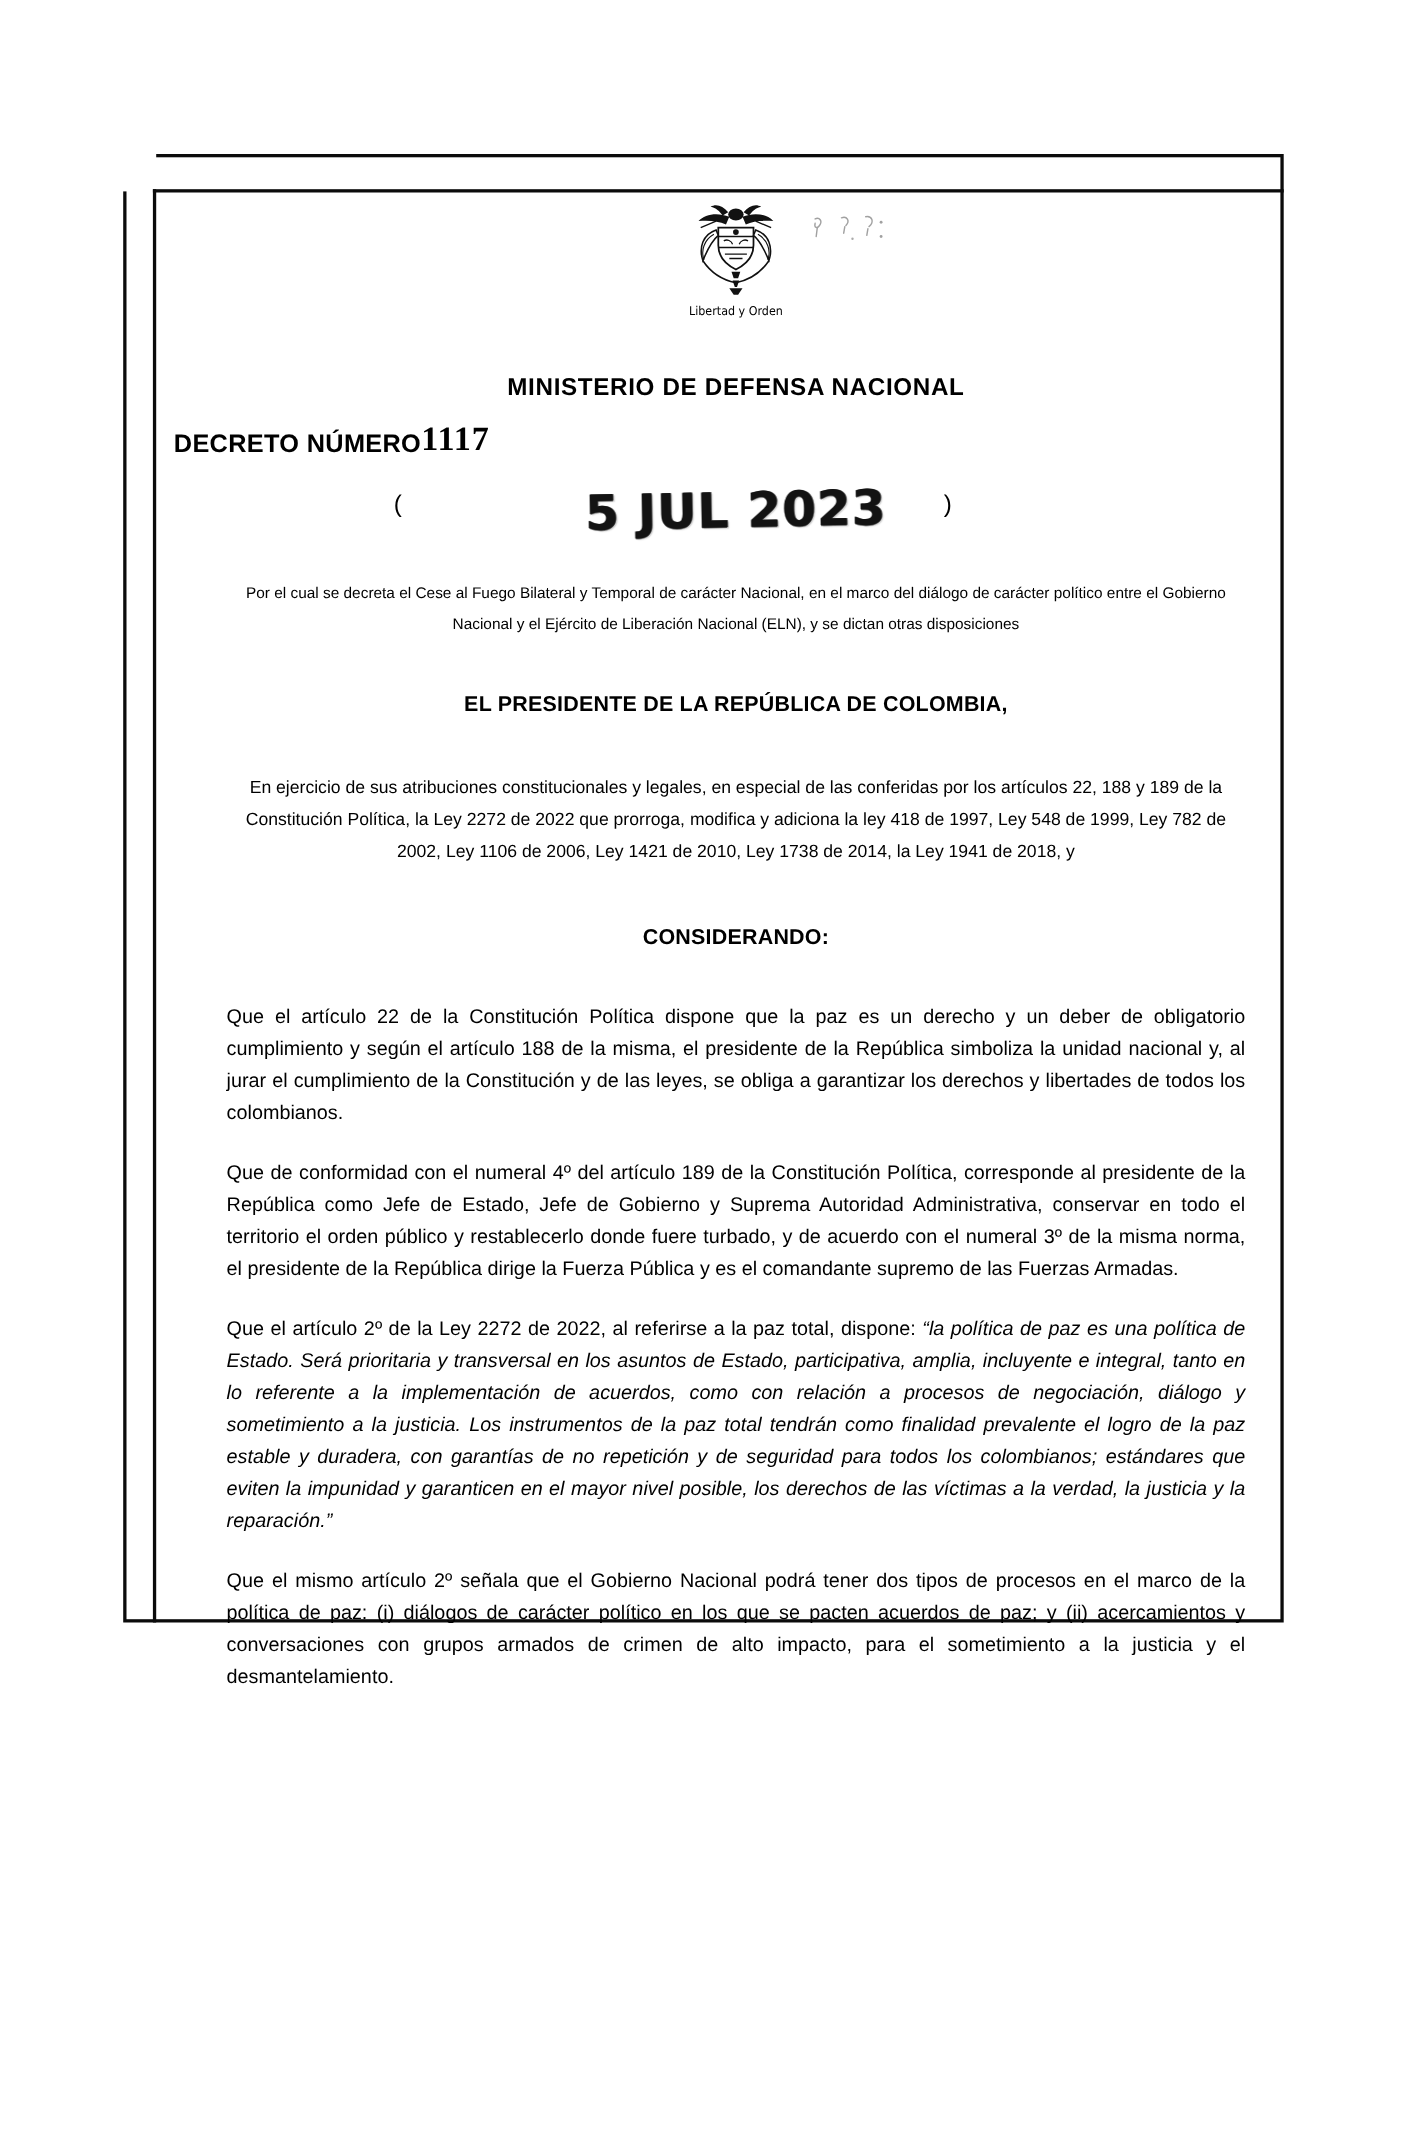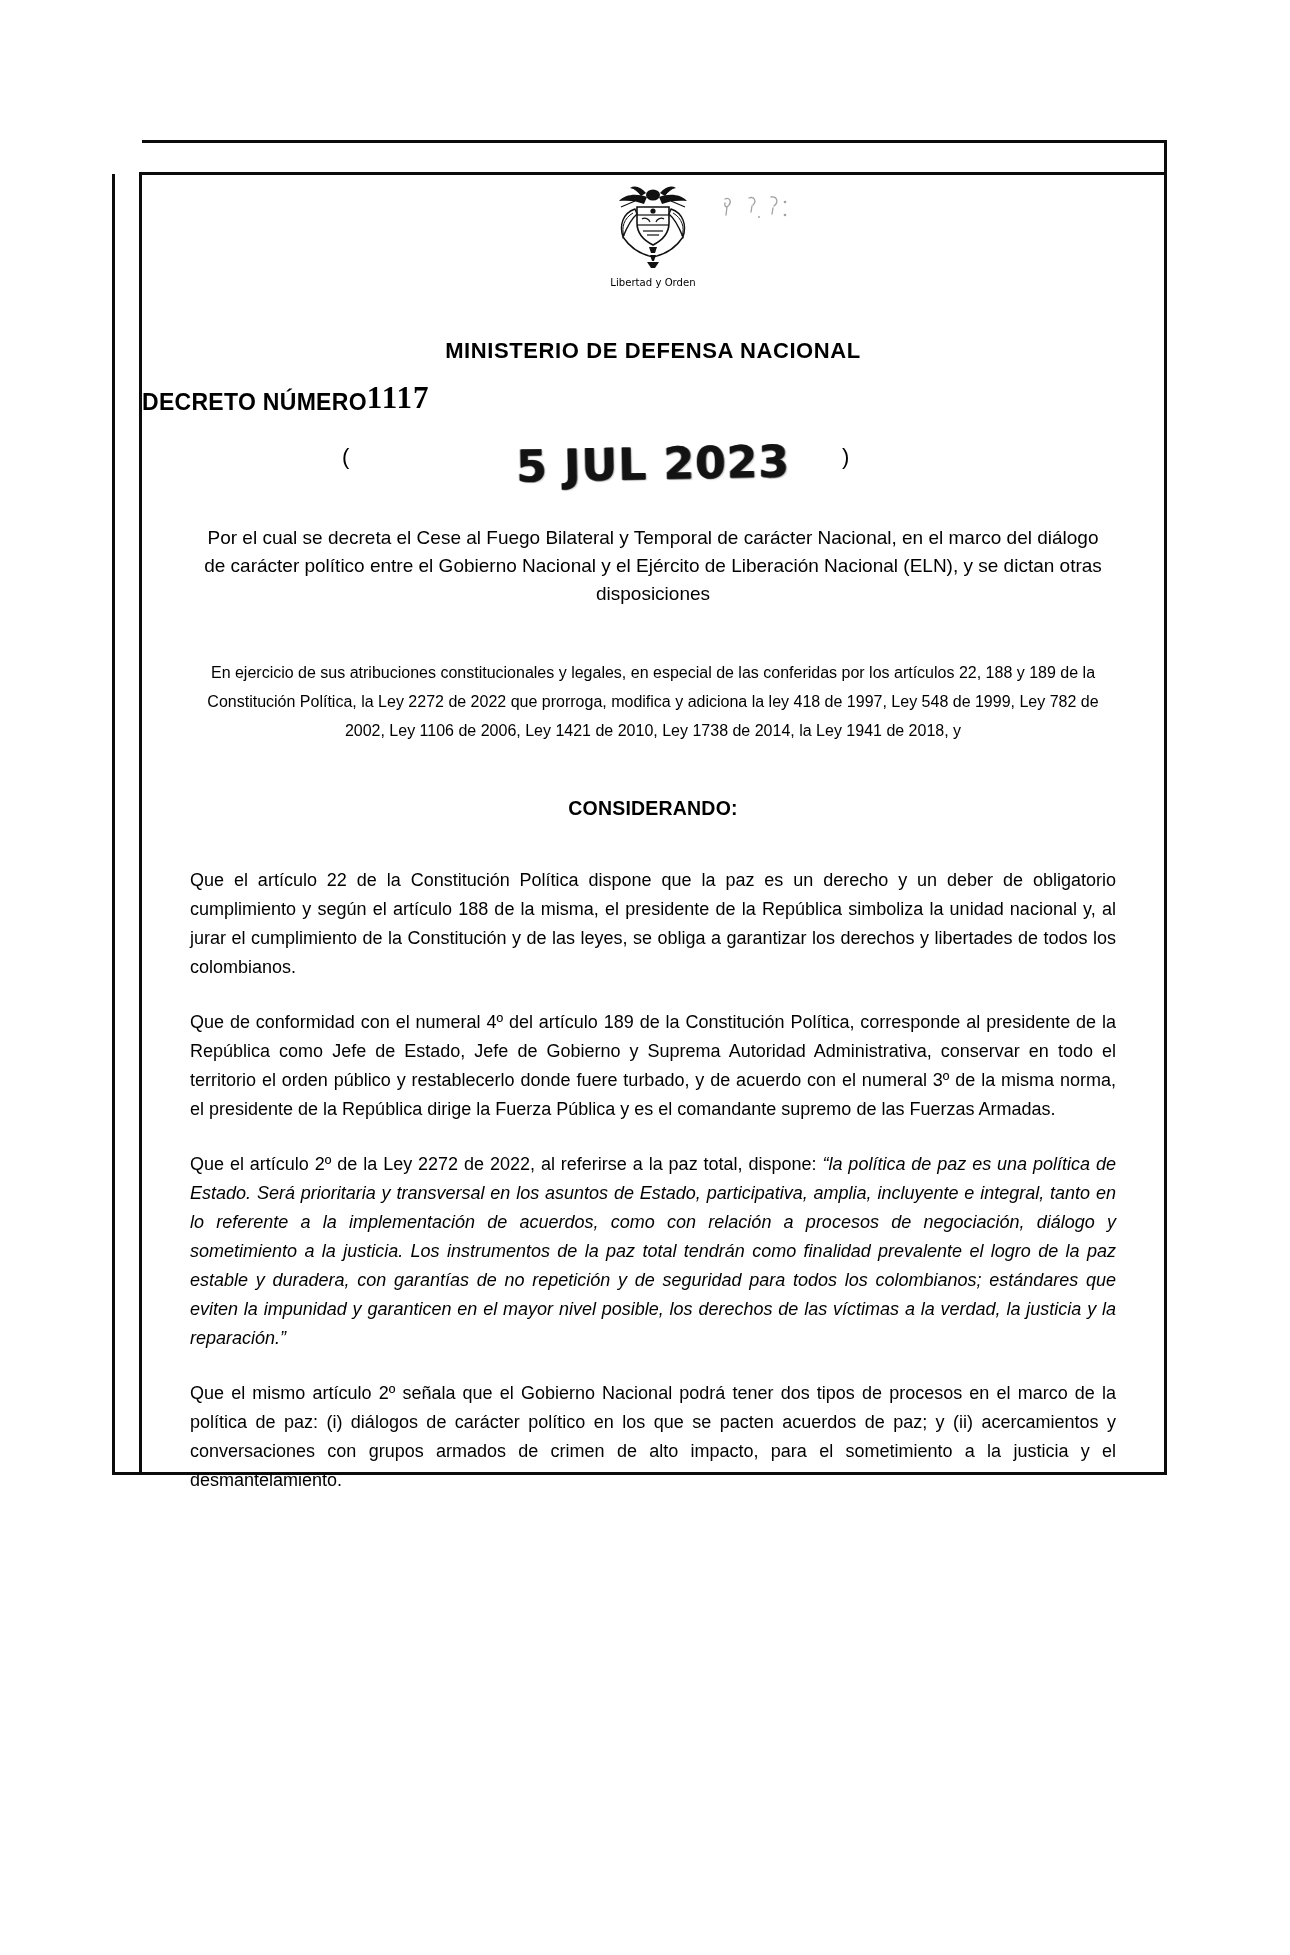--- a/index.html
+++ b/index.html
@@ -47,21 +47,21 @@
     left: 139px;
     top: 172px;
     width: 1028px;
     height: 3px;
     background: #0b0b0b;
   }
 
   
   #doc {
     position: absolute;
-    left: 142px;
+    left: 158px;
     top: 175px;
     width: 1022px;
     height: 1298px;
     box-sizing: border-box;
     padding: 0 0 0 0;
   }
 
   
   .emblem-block {
     text-align: center;
@@ -147,21 +147,21 @@
        0.9px 0 0 rgba(0,0,0,.55),
       -0.9px 0 0 rgba(0,0,0,.35),
        0 0.9px 0 rgba(0,0,0,.45),
        1.6px 1.2px 1.4px rgba(0,0,0,.22);
     white-space: nowrap;
   }
 
   
   .subtitle {
     text-align: center;
-    font-size: 19px;
+    font-size: 14px;
     line-height: 28px;
     margin: 16px 58px 0 58px;
   }
   .section-title {
     text-align: center;
     font-size: 19.5px;
     font-weight: bold;
     letter-spacing: .2px;
   }
   .president-title { margin-top: 48px; }
@@ -262,20 +262,21 @@
   </div>
 
   <div class="date-row">
     <span class="paren paren-open">(</span>
     <span class="date-stamp">5 JUL 2023</span>
     <span class="paren paren-close">)</span>
   </div>
 
   <div class="subtitle">Por el cual se decreta el Cese al Fuego Bilateral y Temporal de carácter Nacional, en el marco del diálogo de carácter político entre el Gobierno Nacional y el Ejército de Liberación Nacional (ELN), y se dictan otras disposiciones</div>
 
+  <div class="section-title president-title">EL PRESIDENTE DE LA REPÚBLICA DE COLOMBIA,</div>
 
   <div class="powers">En ejercicio de sus atribuciones constitucionales y legales, en especial de las conferidas por los artículos 22, 188 y 189 de la Constitución Política, la Ley 2272 de 2022 que prorroga, modifica y adiciona la ley 418 de 1997, Ley 548 de 1999, Ley 782 de 2002, Ley 1106 de 2006, Ley 1421 de 2010, Ley 1738 de 2014, la Ley 1941 de 2018, y</div>
 
   <div class="section-title considerando">CONSIDERANDO:</div>
 
   <div class="body-col">
     <p class="para">Que el artículo 22 de la Constitución Política dispone que la paz es un derecho y un deber de obligatorio cumplimiento y según el artículo 188 de la misma, el presidente de la República simboliza la unidad nacional y, al jurar el cumplimiento de la Constitución y de las leyes, se obliga a garantizar los derechos y libertades de todos los colombianos.</p>
     <p class="para">Que de conformidad con el numeral 4º del artículo 189 de la Constitución Política, corresponde al presidente de la República como Jefe de Estado, Jefe de Gobierno y Suprema Autoridad Administrativa, conservar en todo el territorio el orden público y restablecerlo donde fuere turbado, y de acuerdo con el numeral 3º de la misma norma, el presidente de la República dirige la Fuerza Pública y es el comandante supremo de las Fuerzas Armadas.</p>
     <p class="para"><span>Que el artículo 2º de la Ley 2272 de 2022, al referirse a la paz total, dispone: </span><span class="quote">“la política de paz es una política de Estado. Será prioritaria y transversal en los asuntos de Estado, participativa, amplia, incluyente e integral, tanto en lo referente a la implementación de acuerdos, como con relación a procesos de negociación, diálogo y sometimiento a la justicia. Los instrumentos de la paz total tendrán como finalidad prevalente el logro de la paz estable y duradera, con garantías de no repetición y de seguridad para todos los colombianos; estándares que eviten la impunidad y garanticen en el mayor nivel posible, los derechos de las víctimas a la verdad, la justicia y la reparación.”</span></p>
     <p class="para last">Que el mismo artículo 2º señala que el Gobierno Nacional podrá tener dos tipos de procesos en el marco de la política de paz: (i) diálogos de carácter político en los que se pacten acuerdos de paz; y (ii) acercamientos y conversaciones con grupos armados de crimen de alto impacto, para el sometimiento a la justicia y el desmantelamiento.</p>

